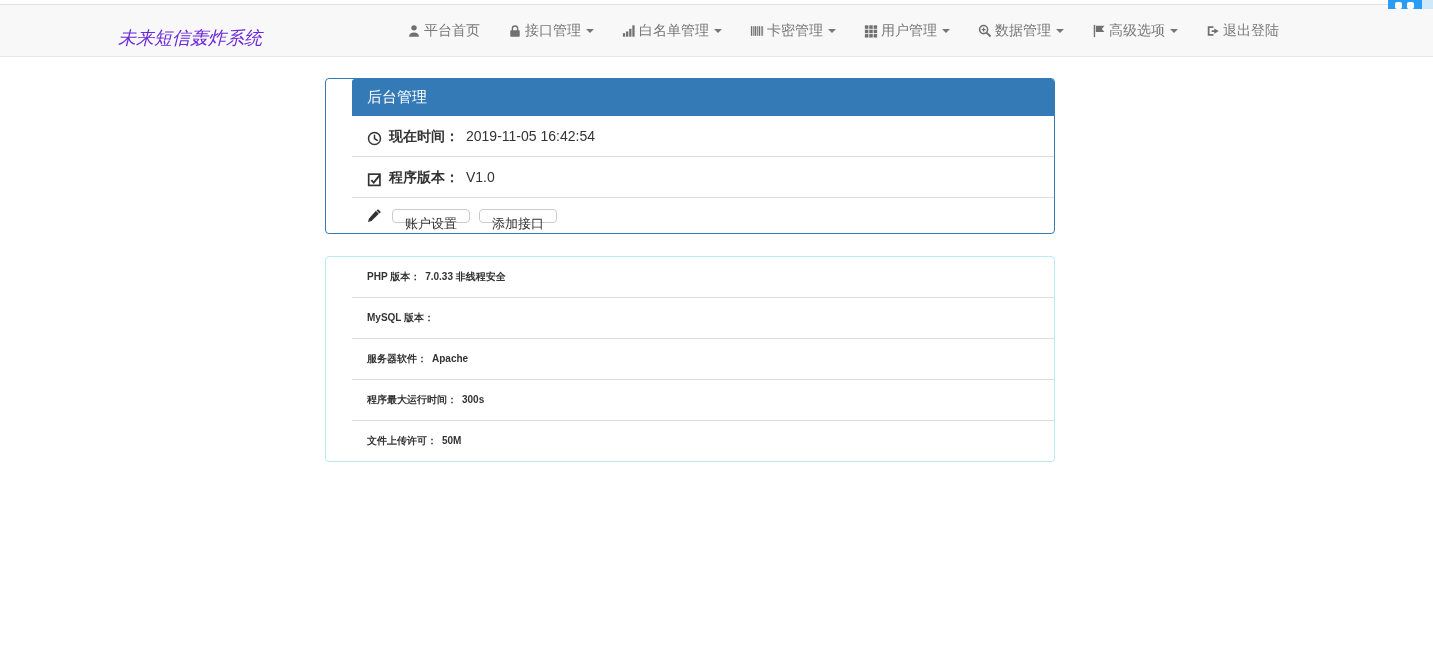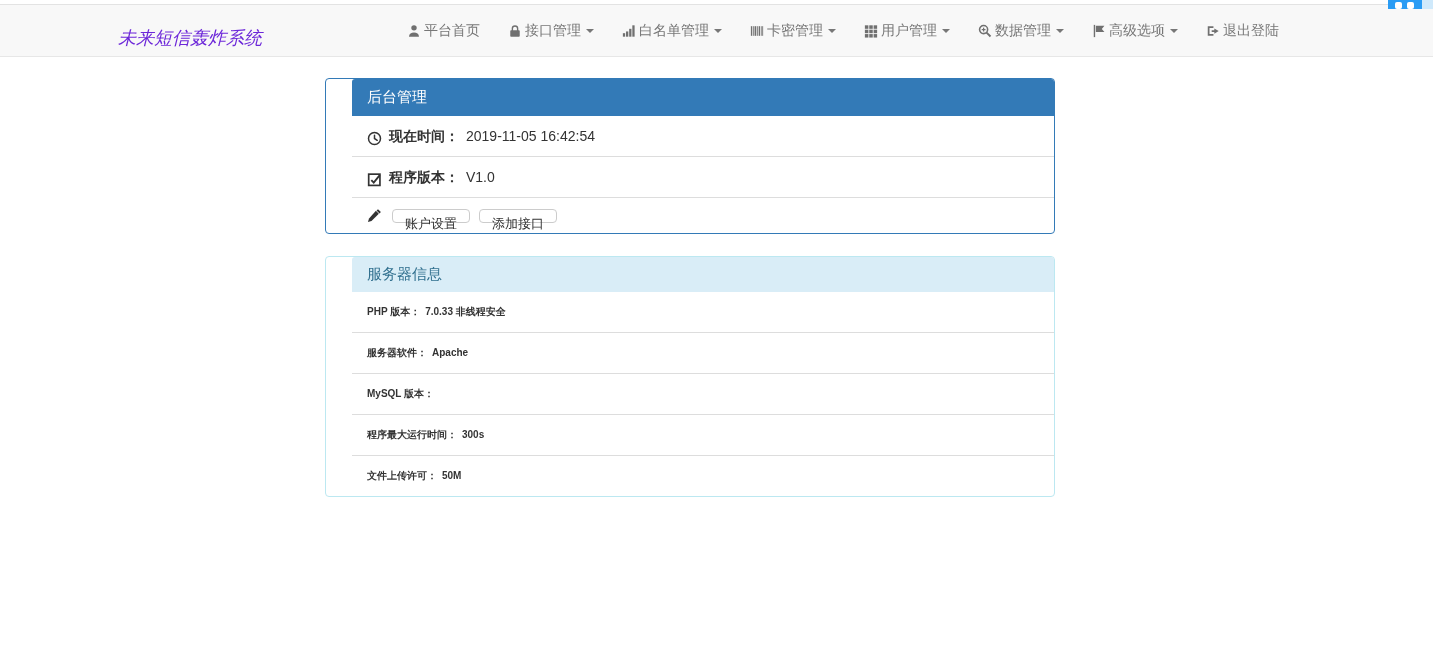--- a/index.html
+++ b/index.html
@@ -264,23 +264,22 @@
               <path d="M9.5 2.9l3.1 3.1-7.8 7.8L1 15l1.2-3.8z"></path>
             </svg>
           </span>
           <button class="btn">账户设置</button>
           <button class="btn">添加接口</button>
         </div>
       </div>
   </div>
 
   <div class="panel panel-info">
-    <div class="panel-heading">服务器信息</div>
     <div id="server-rows">
         <div class="srv-row"><span class="srv-label">PHP 版本：</span><span class="srv-value">7.0.33 非线程安全</span></div>
+        <div class="srv-row"><span class="srv-label">MySQL 版本：</span><span class="srv-value"></span></div>
         <div class="srv-row"><span class="srv-label">服务器软件：</span><span class="srv-value">Apache</span></div>
-        <div class="srv-row"><span class="srv-label">MySQL 版本：</span><span class="srv-value"></span></div>
         <div class="srv-row"><span class="srv-label">程序最大运行时间：</span><span class="srv-value">300s</span></div>
         <div class="srv-row"><span class="srv-label">文件上传许可：</span><span class="srv-value">50M</span></div>
       </div>
   </div>
 
 </div>
 
 </body></html>

